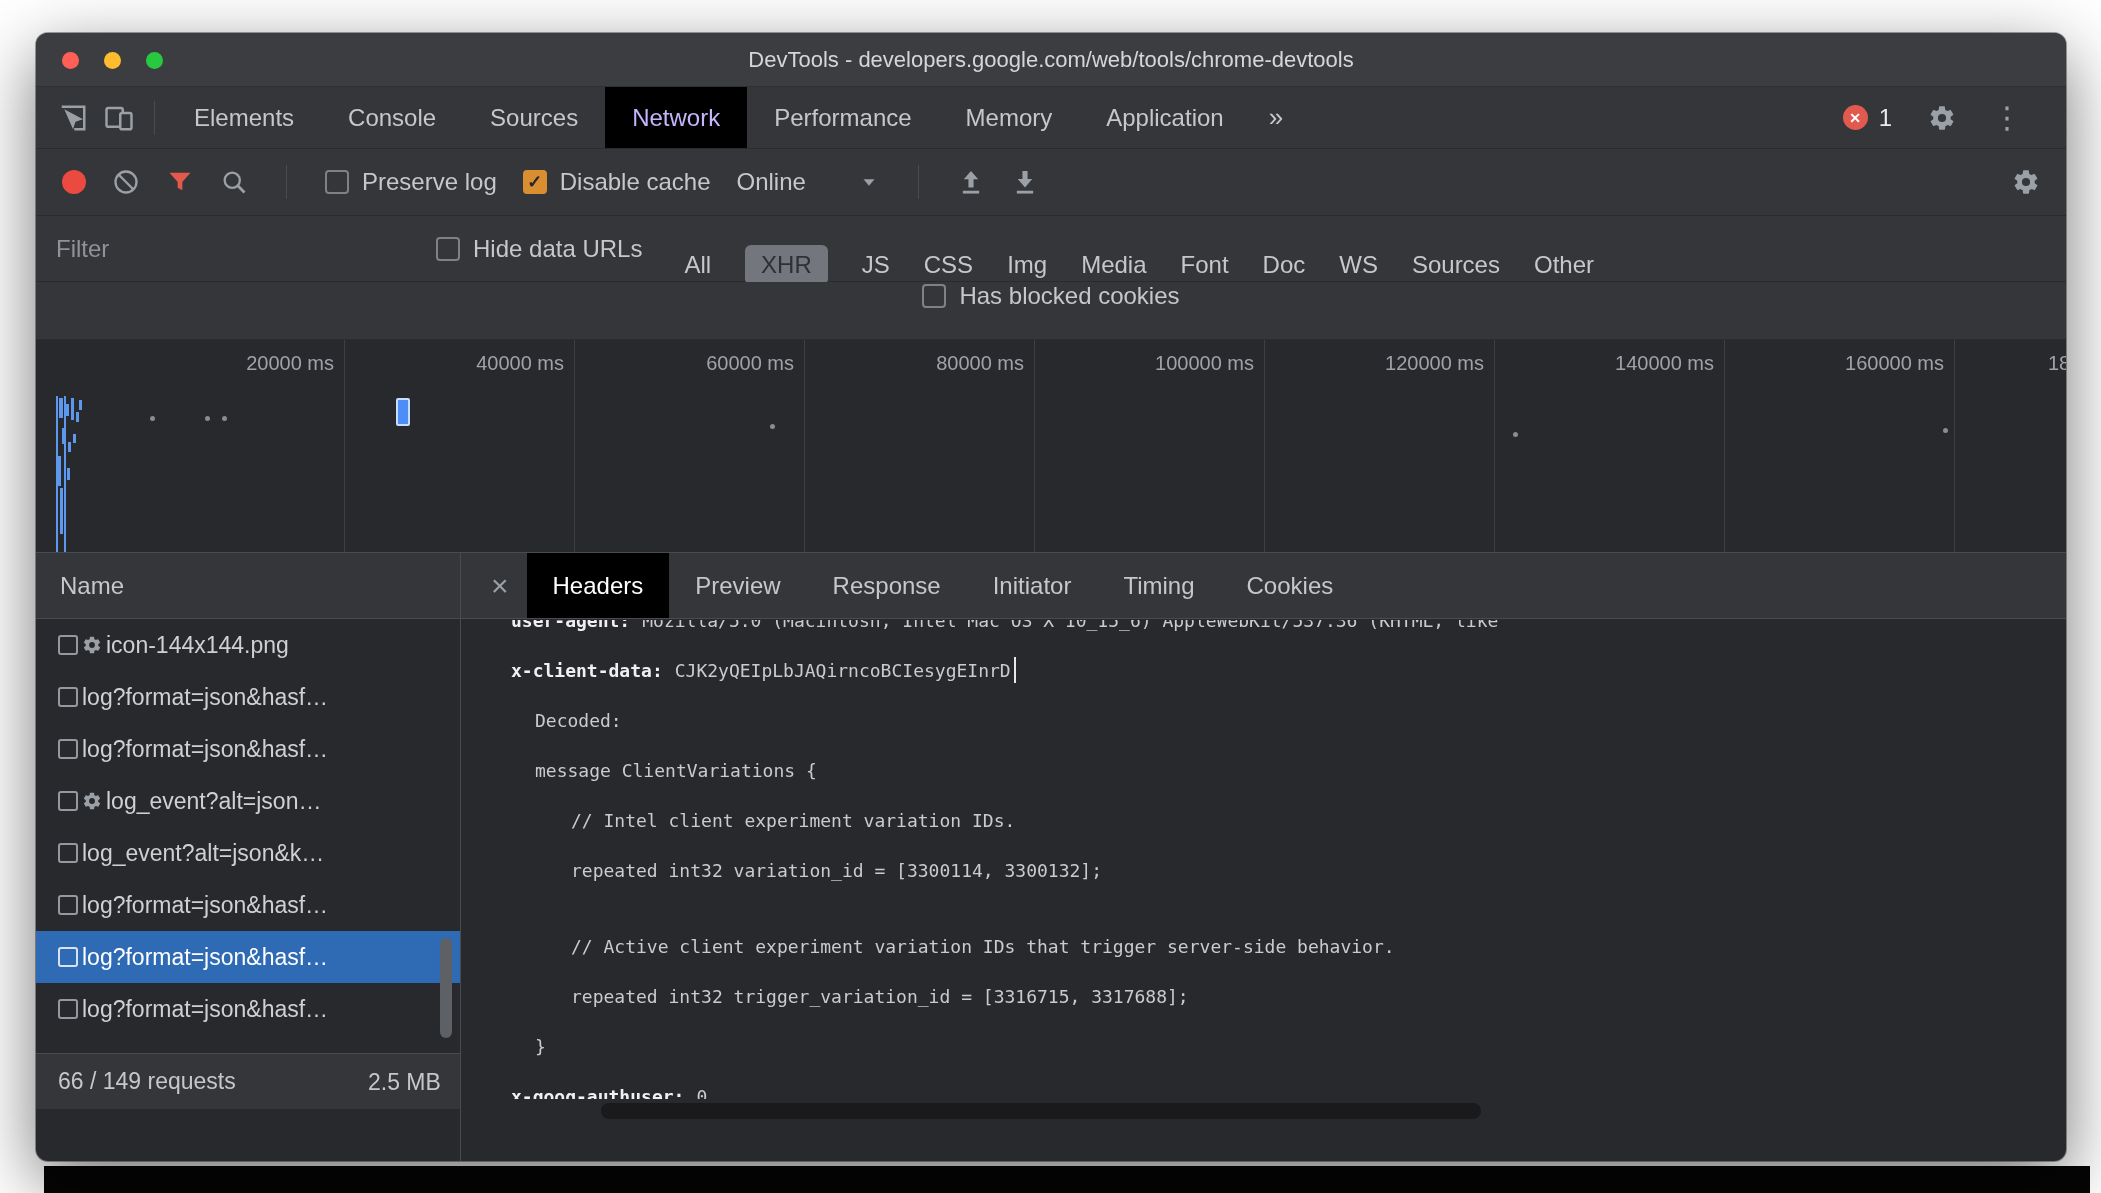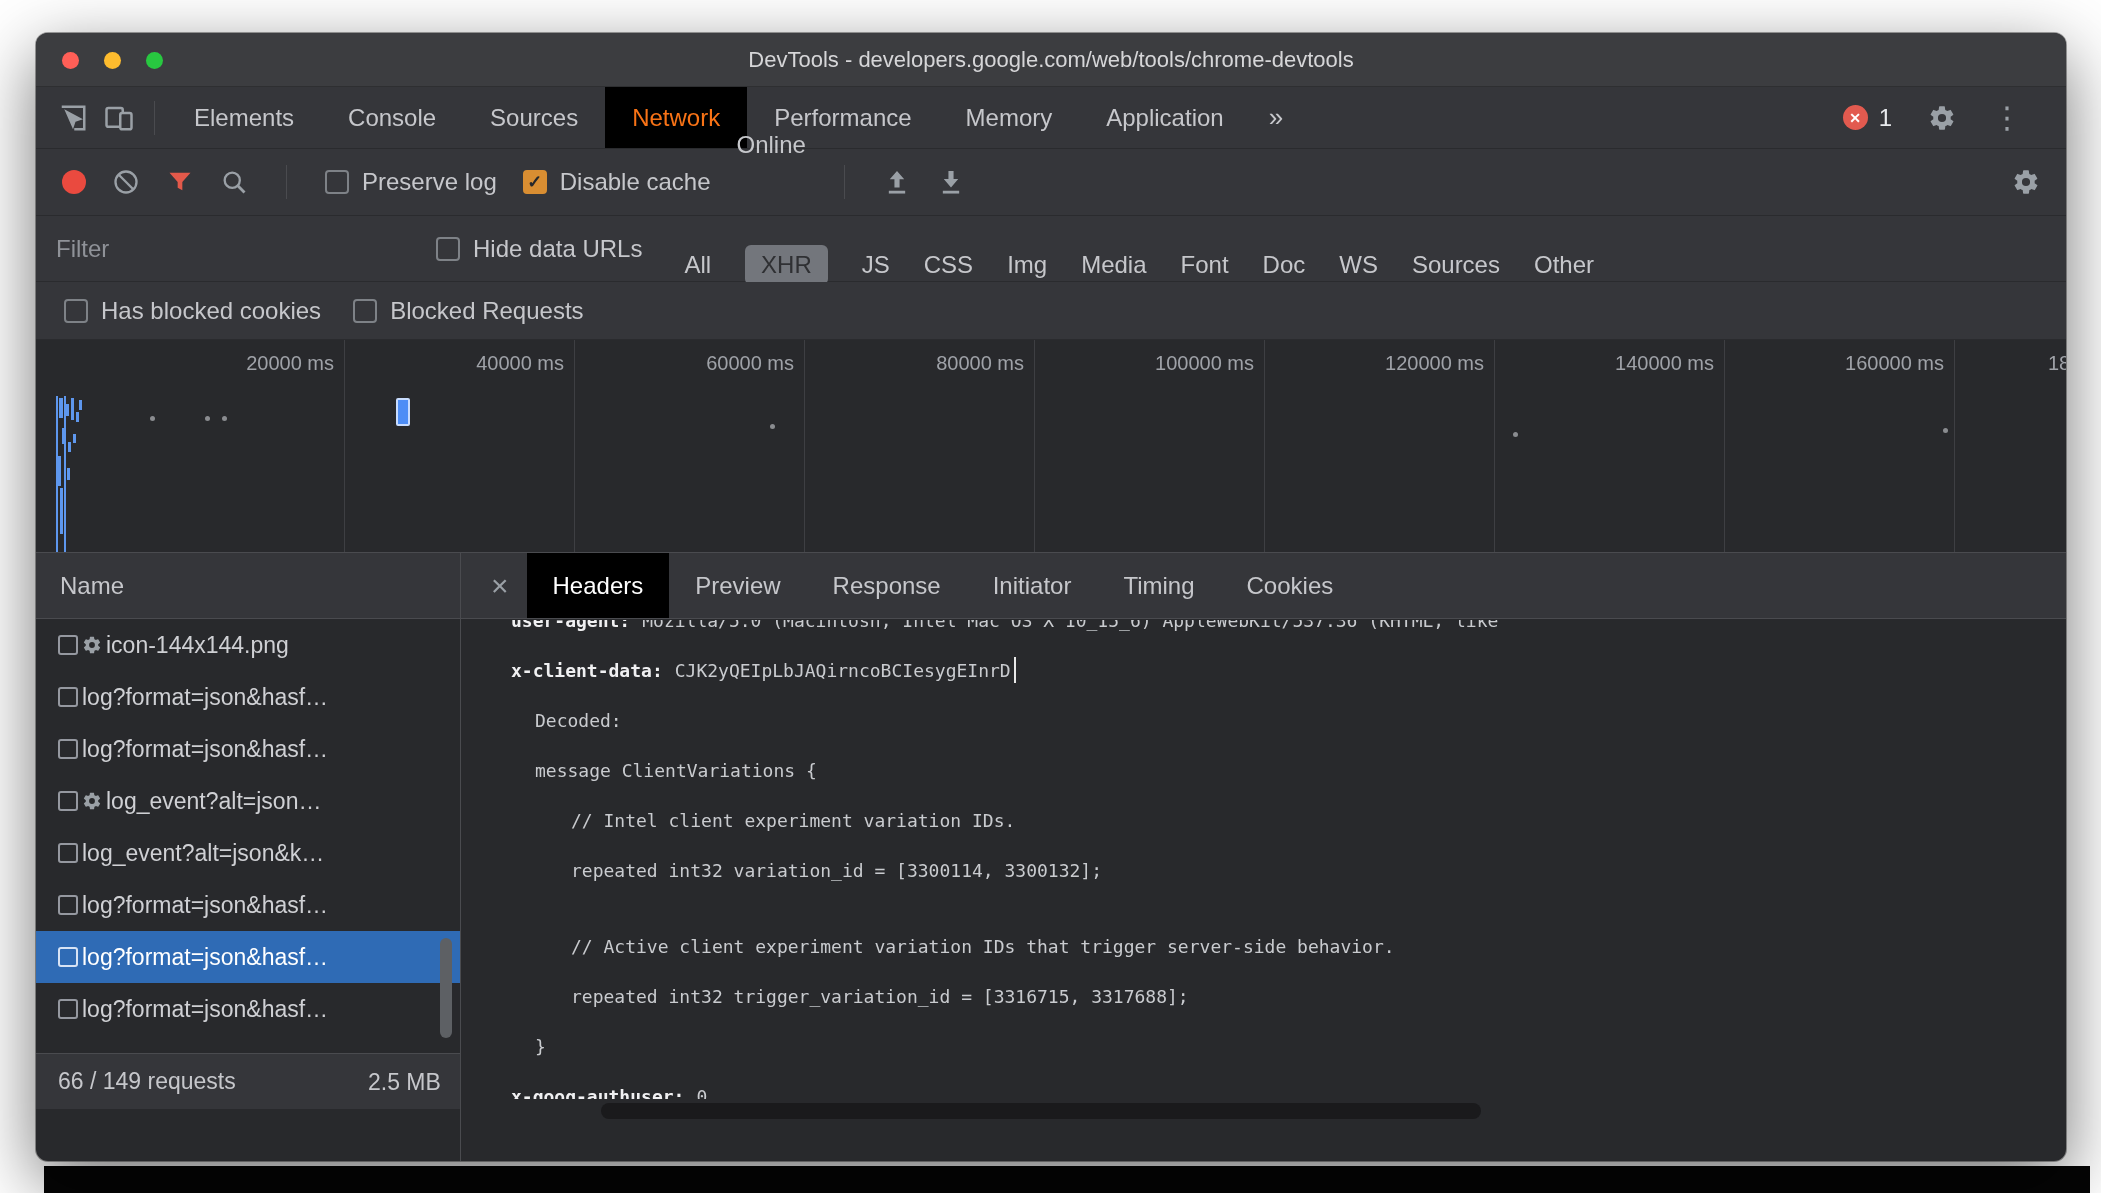--- a/index.html
+++ b/index.html
@@ -19,55 +19,55 @@
   .light { width:17px; height:17px; border-radius:50%; display:inline-block; }
   .light.red { background:#ff5f57; } .light.yellow { background:#febc2e; } .light.green { background:#28c840; }
   .win-title { width:100%; text-align:center; font-size:22px; color:#d6d6d8; }
 
   
   .tabbar { position:absolute; left:0; top:54px; width:2030px; height:62px; background:#35363a;
             border-bottom:1px solid #2a2b2e; display:flex; align-items:stretch; padding-left:14px; }
   .tab-icon-btn { width:46px; display:flex; align-items:center; justify-content:center; }
   .vsep { width:1px; height:34px; background:#4a4b4f; align-self:center; margin:0 12px; }
   .tab { display:flex; align-items:center; padding:0 27px; font-size:24px; color:#c6c7cb; }
-  .tab.selected { background:#000; color:#f97316; }
+  .tab.selected { background:#000; color:#c4b5fd; }
   .more-tabs { display:flex; align-items:center; padding:0 18px; font-size:26px; color:#c6c7cb; }
   .tabbar-right { margin-left:auto; display:flex; align-items:center; gap:36px; padding-right:44px; }
   .err-badge { display:flex; align-items:center; gap:11px; }
   .err-circle { width:25px; height:25px; border-radius:50%; background:#e25a4f; color:#fff;
                 display:flex; align-items:center; justify-content:center; font-size:14px; font-weight:bold; }
   .err-count { font-size:24px; color:#e8eaed; }
   .kebab { font-size:30px; color:#9aa0a6; line-height:1; }
 
   
   .toolbar { position:absolute; left:0; top:116px; width:2030px; height:67px; background:#35363a;
              border-bottom:1px solid #2a2b2e; display:flex; align-items:center; padding:0 26px; gap:26px; }
   .rec-dot { width:24px; height:24px; border-radius:50%; background:#ea4a3f; flex:none; }
   .cb-group { display:flex; align-items:center; gap:13px; }
   .cb { width:24px; height:24px; border:2px solid #7e8287; border-radius:4px; flex:none;
         display:flex; align-items:center; justify-content:center; }
   .cb.checked { background:#d98e32; border-color:#d98e32; }
   .cb.checked::after { content:"✓"; font-size:18px; font-weight:bold; color:#26282b; }
   .ctl-label { font-size:24px; color:#c6c7cb; white-space:nowrap; }
-  .throttle { display:flex; align-items:center; gap:52px;flex-direction:column; }
+  .throttle { display:flex; align-items:center; gap:52px; }
   .gear-right { margin-left:auto; }
 
   
   .filterrow { position:absolute; left:0; top:183px; width:2030px; height:66px; background:#35363a;
                border-bottom:1px solid #2a2b2e; display:flex; align-items:center; padding:0 20px; }
   .filter-input { width:380px; background:transparent; border:none; outline:none;
                   font-family:"Liberation Sans", sans-serif; font-size:24px; color:#c6c7cb; }
   .filter-input::placeholder { color:#8f9298; }
   .types { display:flex; align-items:center; gap:34px; margin-left:42px; }
   .type { font-size:24px; color:#c6c7cb; padding:6px 0; white-space:nowrap;margin-top:32px; }
   .type.selected { background:#73767c; color:#2f3033; padding:6px 16px; border-radius:6px; }
 
   
   .cookierow { position:absolute; left:0; top:249px; width:2030px; height:58px; background:#35363a;
-               border-bottom:1px solid #2a2b2e; display:flex; align-items:center; padding:0 28px; gap:32px; }
+               border-bottom:1px solid #2a2b2e; display:flex; align-items:center; padding:0 28px; gap:76px;flex-direction:column; }
 
   
   .overview { position:absolute; left:0; top:307px; width:2030px; height:213px; background:#28292c;
               border-bottom:1px solid #4a4b4f; overflow:hidden; }
   .ov-line { position:absolute; top:0; bottom:0; width:1px; background:#3e3f43; }
   .ov-label { position:absolute; top:12px; width:150px; font-size:20px; color:#9fa2a8;
               text-align:right; white-space:nowrap; }
   .ov-label.partial { text-align:left; }
   .mark { position:absolute; background:#5e97ee; }
   .dot { position:absolute; width:5px; height:5px; border-radius:50%; background:#8a8c90; }

